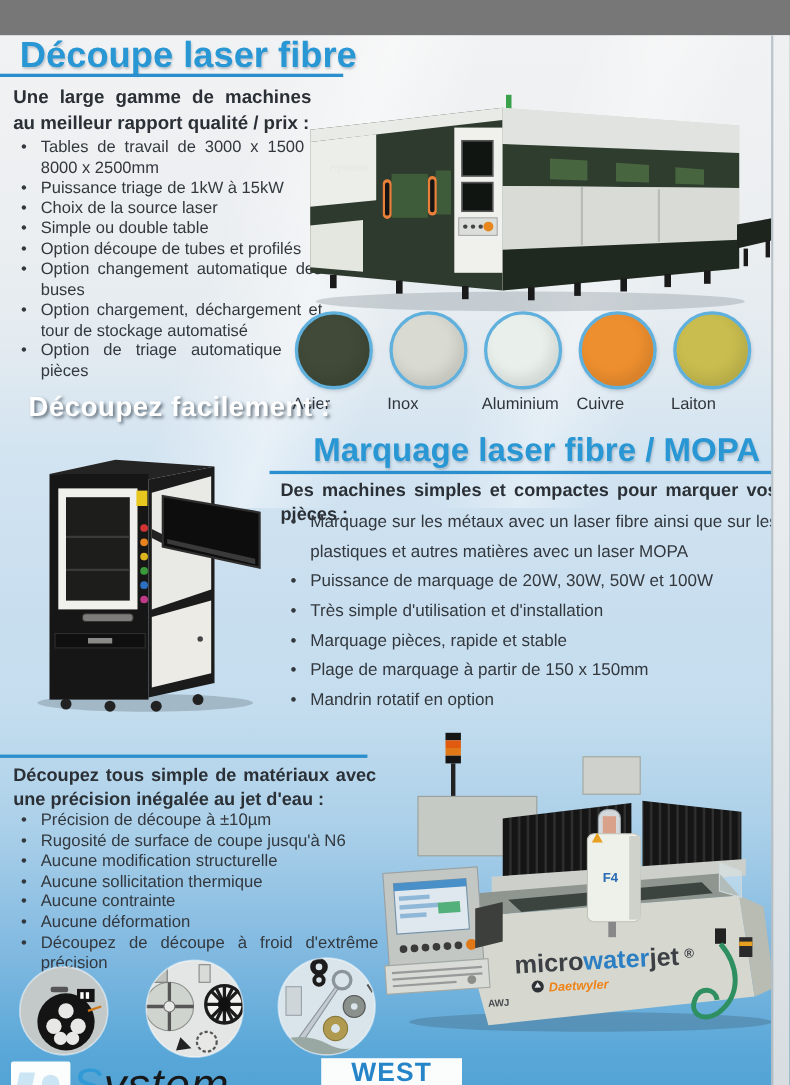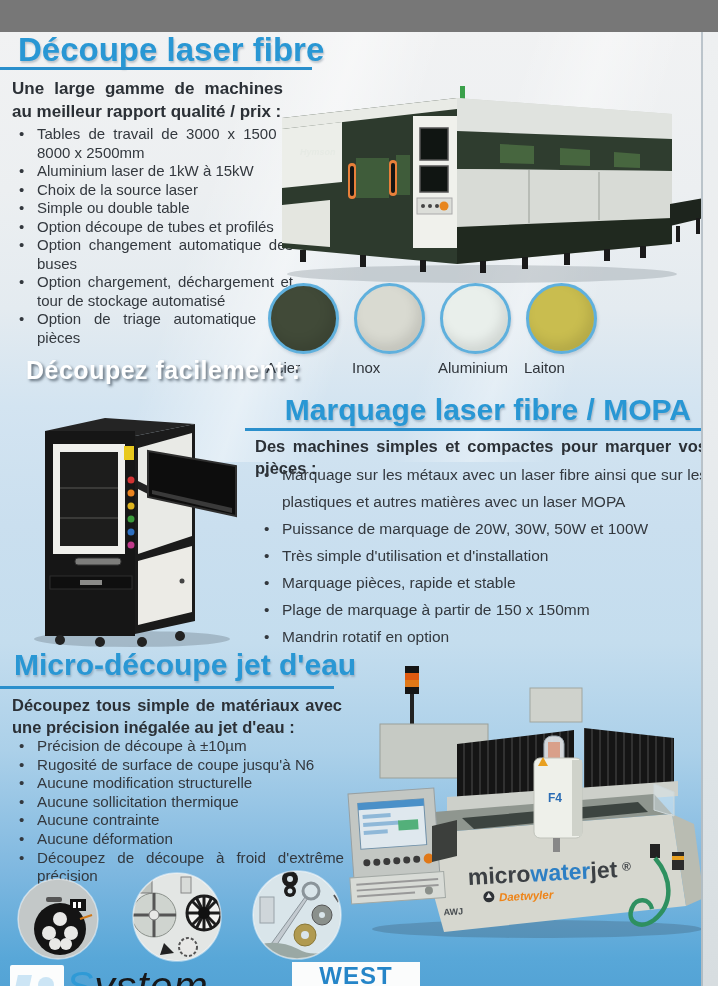--- a/index.html
+++ b/index.html
@@ -80,21 +80,21 @@
 <body>
 
 <div class="page">
 
   <div class="sec-title" id="title-decoupe">Découpe laser fibre</div>
   <div class="rule" id="rule-decoupe"></div>
   <div class="intro" id="intro-decoupe">Une large gamme de machines au meilleur rapport qualité / prix :</div>
 
   <ul class="bullets" id="bullets-decoupe">
     <li>Tables de travail de 3000 x 1500 à 8000 x 2500mm</li>
-    <li>Aluminium laser de 1kW à 15kW</li>
+    <li>Puissance triage de 1kW à 15kW</li>
     <li>Choix de la source laser</li>
     <li>Simple ou double table</li>
     <li>Option découpe de tubes et profilés</li>
     <li>Option changement automatique des buses</li>
     <li>Option chargement, déchargement et tour de stockage automatisé</li>
     <li>Option de triage automatique des pièces</li>
   </ul>
 
   <svg class="photo" id="machine-fiber" width="432" height="202" viewBox="0 0 432 202">
     <ellipse cx="210" cy="188" rx="195" ry="9" fill="rgba(95,108,116,.25)"></ellipse>
@@ -151,20 +151,24 @@
       <div class="swatch" style="background-color: rgb(65, 74, 56);"></div>
       <div class="material-label">Acier</div>
     </div>
     <div class="material">
       <div class="swatch" style="background-color: rgb(217, 218, 209);"></div>
       <div class="material-label">Inox</div>
     </div>
     <div class="material">
       <div class="swatch" style="background-color: rgb(233, 239, 235);"></div>
       <div class="material-label">Aluminium</div>
+    </div>
+    <div class="material">
+      <div class="swatch" style="background-color: rgb(238, 143, 47);"></div>
+      <div class="material-label">Cuivre</div>
     </div>
     <div class="material">
       <div class="swatch" style="background-color: rgb(201, 189, 79);"></div>
       <div class="material-label">Laiton</div>
     </div>
   </div>
 
   <div id="tagline">Découpez facilement :</div>
 
   <div class="sec-title" id="title-marquage">Marquage laser fibre / MOPA</div>
@@ -206,21 +210,20 @@
     <polygon points="128,98 118,93 118,85 128,90" fill="#222"></polygon>
     <polygon points="128,55 216,70 216,120 128,101" fill="#0d0d0d" stroke="#2e2e2e" stroke-width="2"></polygon>
     <polygon points="132,94 212,112 212,117 132,98" fill="#3a3a3a"></polygon>
 
     <circle cx="40" cy="244" r="5" fill="#222"></circle>
       <circle cx="80" cy="246" r="5" fill="#222"></circle>
     <circle cx="122" cy="246" r="5" fill="#222"></circle>
       <circle cx="160" cy="240" r="5" fill="#222"></circle>
   </svg>
 
-  <div class="sec-title" id="title-jeteau">Micro-découpe jet d'eau</div>
   <div class="rule" id="rule-jeteau"></div>
   <div class="intro" id="intro-jeteau">Découpez tous simple de matériaux avec une précision inégalée au jet d'eau :</div>
 
   <ul class="bullets" id="bullets-jeteau">
     <li>Précision de découpe à ±10µm</li>
     <li>Rugosité de surface de coupe jusqu'à N6</li>
     <li>Aucune modification structurelle</li>
     <li>Aucune sollicitation thermique</li>
     <li>Aucune contrainte</li>
     <li>Aucune déformation</li>

